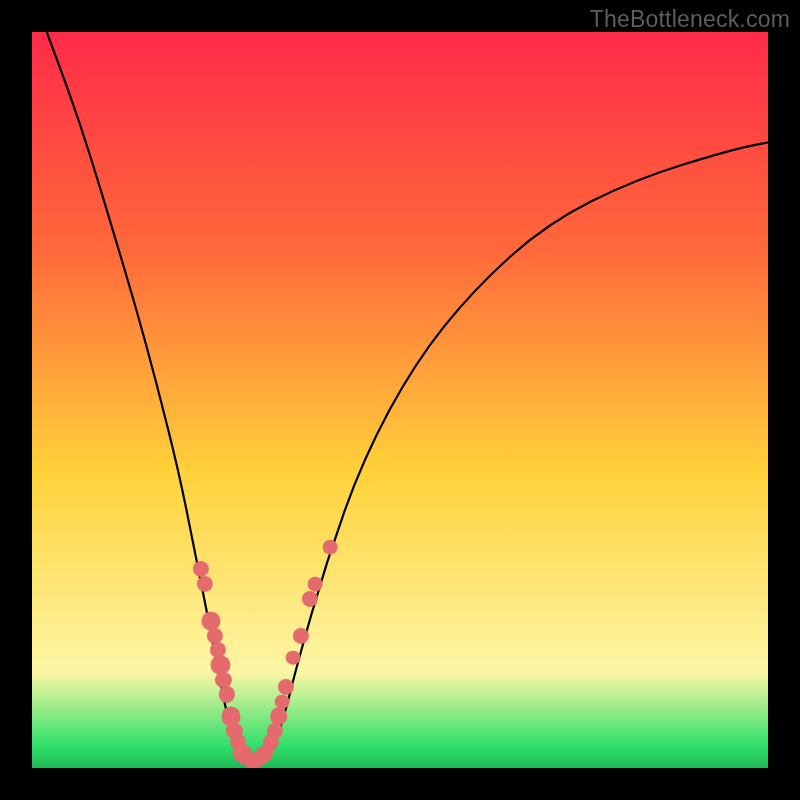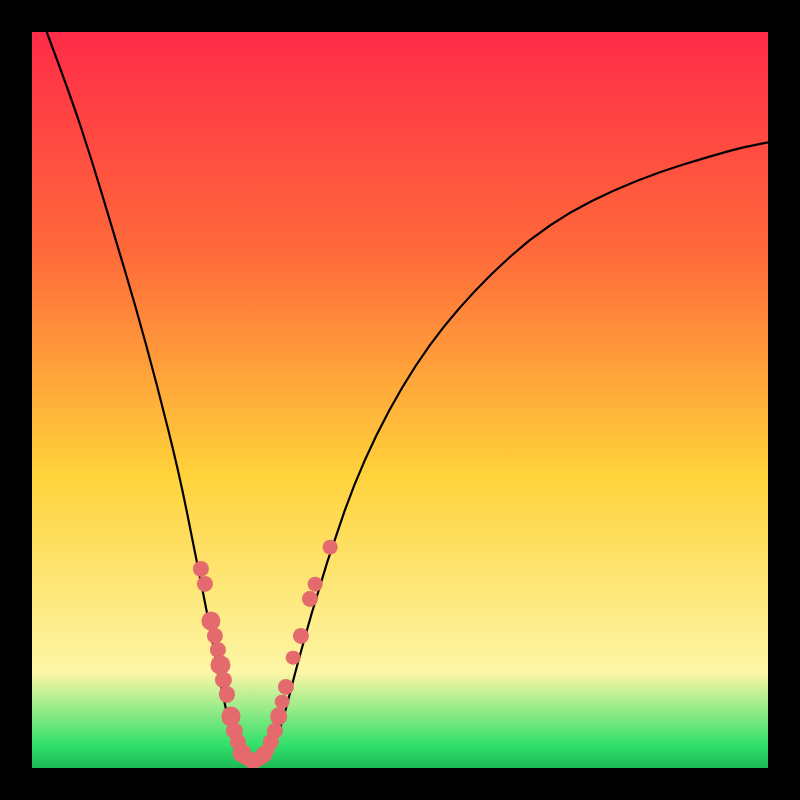--- a/index.html
+++ b/index.html
@@ -48,20 +48,21 @@
     position: absolute;
     border-radius: 50%;
     transform: translate(-50%, -50%);
   }
 </style>
 </head>
 <body>
 
 <div class="frame">
 
+  <div class="watermark">TheBottleneck.com</div>
 
   <div class="plot-area">
 
     <svg class="gradient-bg" viewBox="0 0 736 736" preserveAspectRatio="none">
       <defs>
         <linearGradient id="bg-grad" x1="0" y1="0" x2="0" y2="1">
           <stop id="g0" offset="0%" stop-color="#ff2b48"></stop>
           <stop id="g1" offset="30%" stop-color="#ff6a3a"></stop>
           <stop id="g2" offset="60%" stop-color="#ffd23a"></stop>
           <stop id="g3" offset="87%" stop-color="#fdf6a6"></stop>

